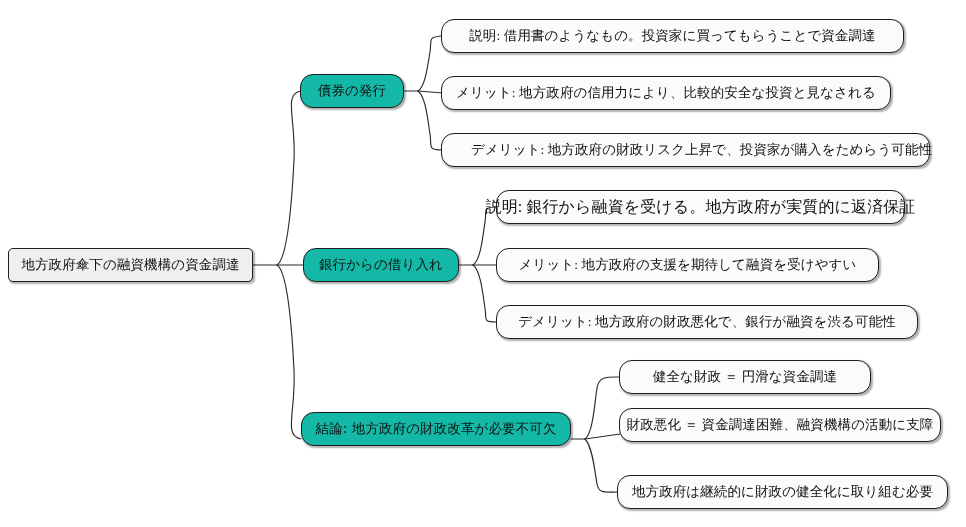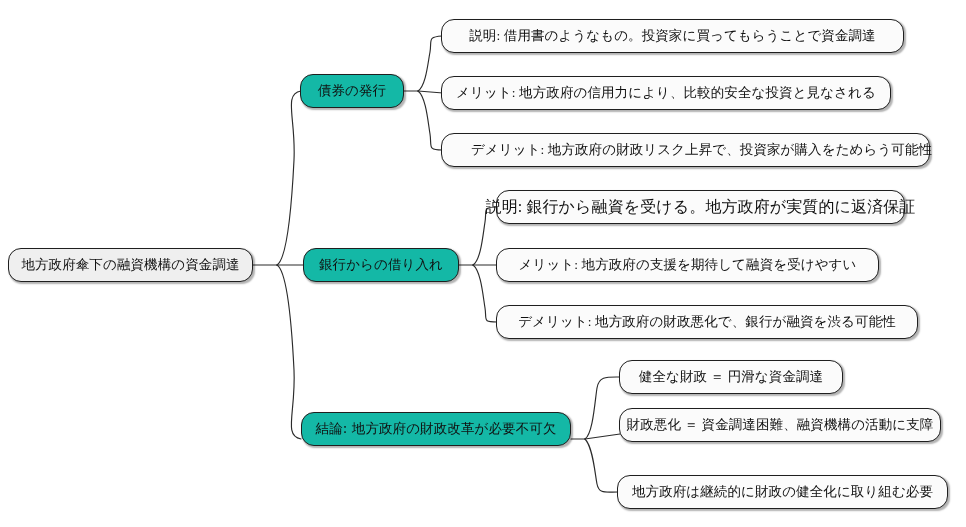--- a/index.html
+++ b/index.html
@@ -46,21 +46,21 @@
     white-space: nowrap;
     line-height: 1;
     box-shadow: 1.6px 1.6px 1.6px rgba(0,0,0,0.30);
   }
   .node-label {
     display: block;
     padding: 0 2px;
     letter-spacing: 0.1px;
   }
   .root {
-    border-radius: 13px;
+    border-radius: 5px;
     background: #efefef;
     text-align: center;
   }
   .branch {
     border-radius: 13px;
     background: #14b8a6;
   }
   .leaf {
     border-radius: 13px;
     background: #fbfbfb;
@@ -131,21 +131,21 @@
   </div>
 
   <div class="node leaf" style="left:496px; top:305px; width:422px; height:34px; font-size:13.5px;text-align:right;">
     <span class="node-label">デメリット: 地方政府の財政悪化で、銀行が融資を渋る可能性</span>
   </div>
 
   <div class="node branch" style="left:301px; top:412px; width:270px; height:34px; font-size:13.5px;">
     <span class="node-label">結論: 地方政府の財政改革が必要不可欠</span>
   </div>
 
-  <div class="node leaf" style="left:619px; top:360px; width:224px; height:34px; font-size:13.5px;text-align:right;">
+  <div class="node leaf" style="left:619px; top:360px; width:252px; height:34px; font-size:13.5px;text-align:right;">
     <span class="node-label">健全な財政 ＝ 円滑な資金調達</span>
   </div>
 
   <div class="node leaf" style="left:619px; top:408px; width:322px; height:34px; font-size:13.5px;">
     <span class="node-label">財政悪化 ＝ 資金調達困難、融資機構の活動に支障</span>
   </div>
 
   <div class="node leaf" style="left:617px; top:475px; width:331px; height:34px; font-size:13.5px;">
     <span class="node-label">地方政府は継続的に財政の健全化に取り組む必要</span>
   </div>

